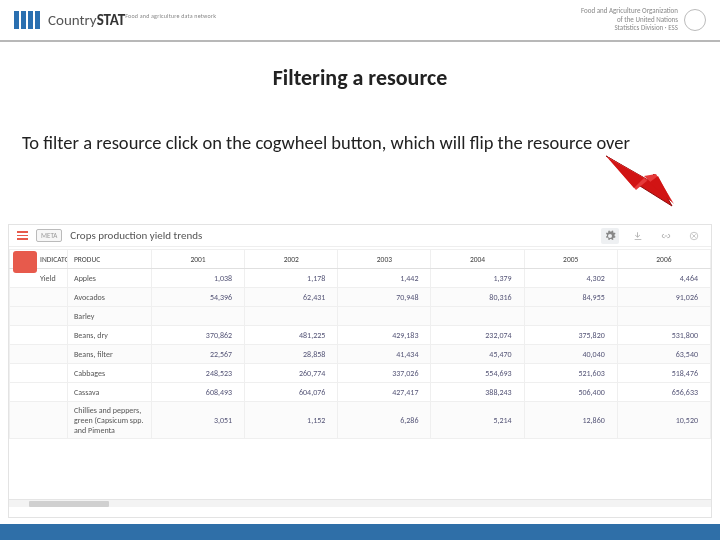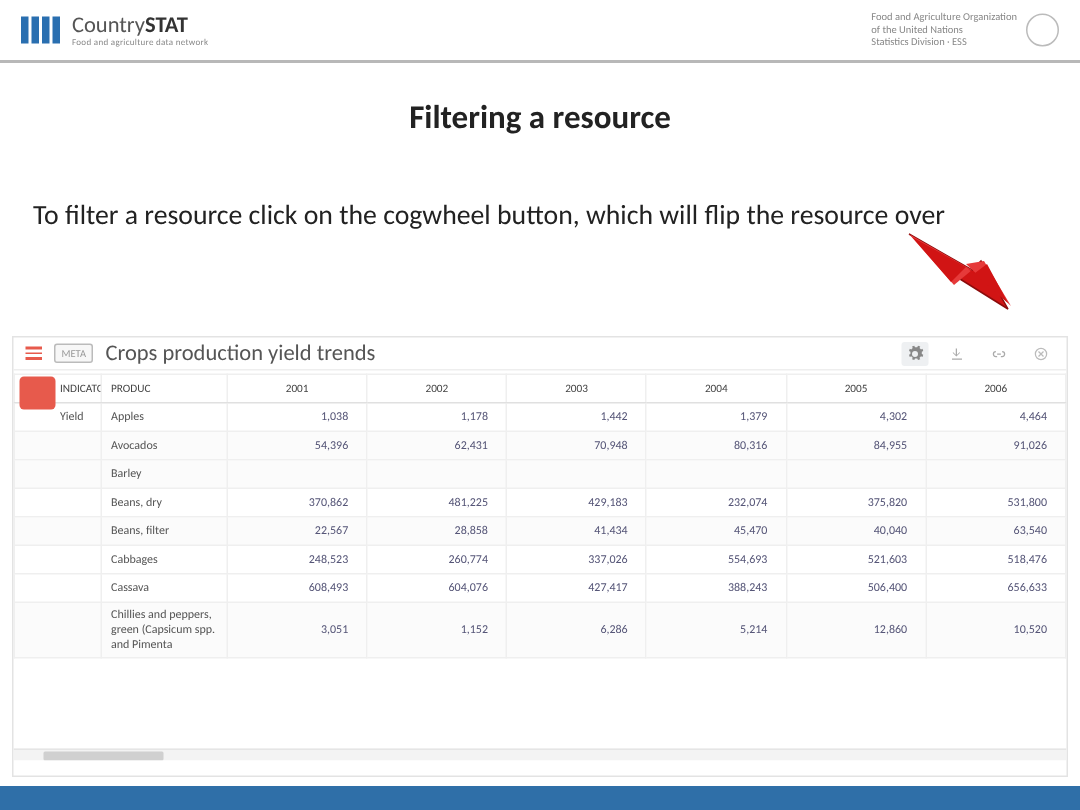--- a/index.html
+++ b/index.html
@@ -15,26 +15,26 @@
     height: 42px;
     border-bottom: 2px solid #b8b8b8;
     display: flex;
     align-items: center;
     padding: 0 14px;
     justify-content: space-between;
   }
   .logo-left { display: flex; align-items: center; gap: 8px; }
   .bars { display: flex; gap: 2px; }
   .bars span { width: 5px; height: 18px; background: #2a6fb0; display: inline-block; }
-  .brand { display: flex; flex-direction: column; line-height: 1; }
+  .brand { display: flex; flex-direction: row; line-height: 1; }
   .brand-top { font-size: 15px; color: #555; }
   .brand-top b { color: #333; font-weight: 600; }
   .brand-sub { font-size: 6px; color: #888; letter-spacing: 0.2px; }
   .logo-right { display: flex; align-items: center; gap: 6px; }
-  .fao-text { font-size: 7px; color: #888; text-align: left; line-height: 1.2; }
+  .fao-text { font-size: 7px; color: #888; text-align: right; line-height: 1.2; }
   .fao-circle { width: 22px; height: 22px; border: 1px solid #bbb; border-radius: 50%; }
   .title {
     text-align: center;
     font-weight: 700;
     font-size: 22px;
     color: #222;
     margin-top: 22px;
   }
   .instruction {
     margin: 40px 22px 0 22px;
@@ -74,21 +74,21 @@
   .burger { display: flex; flex-direction: column; gap: 2px; }
   .burger span { width: 11px; height: 1.5px; background: #e75a4c; }
   .meta-badge {
     border: 1px solid #bbb;
     border-radius: 2px;
     font-size: 7px;
     padding: 1px 4px;
     color: #999;
     background: #f7f7f7;
   }
-  .ss-title { font-size: 15px; color: #555; }
+  .ss-title { font-size: 11px; color: #555; }
   .ss-top-right {
     margin-left: auto;
     display: flex;
     gap: 10px;
     align-items: center;
   }
   .icon-box {
     width: 18px; height: 16px;
     display: flex; align-items: center; justify-content: center;
     color: #999;

